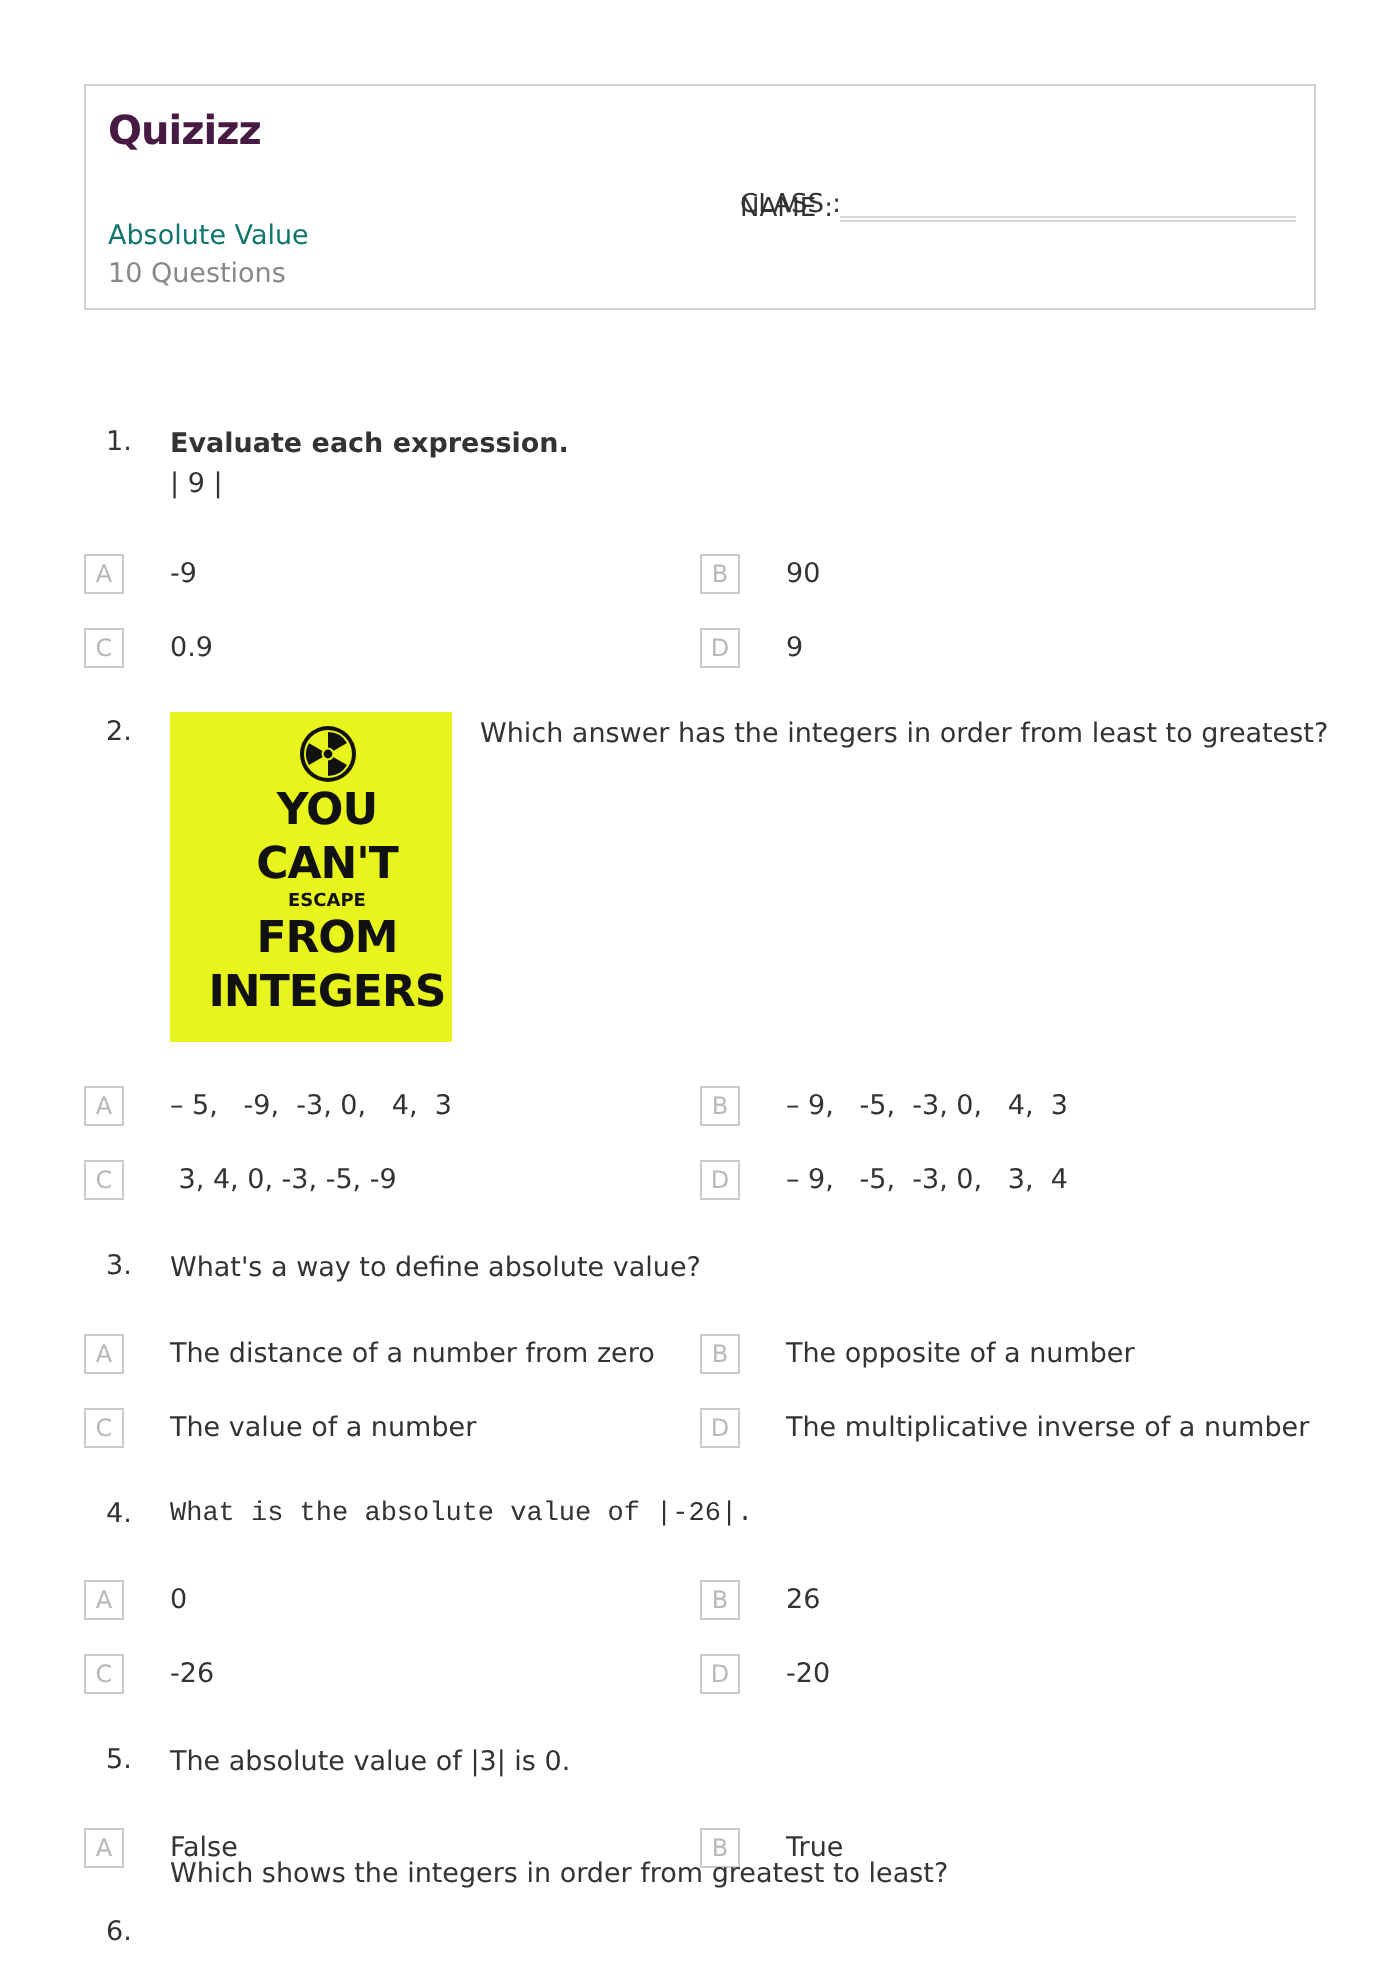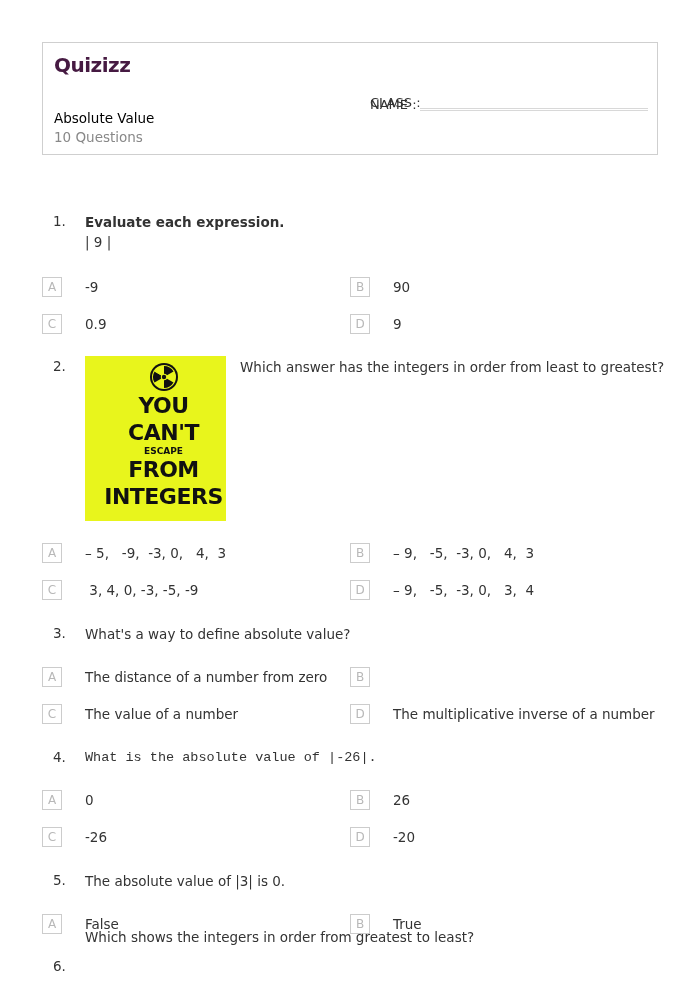--- a/index.html
+++ b/index.html
@@ -30,21 +30,21 @@
       font-weight: bold;
       font-size: 20px;
       letter-spacing: -0.5px;
       color: #461a42;
     }
     .ws-title {
       position: absolute;
       left: 11px;
       top: 67px;
       font-size: 13.5px;
-      color: #000000;
+      color: #0f766e;
       text-align: right;
     }
     .ws-count {
       position: absolute;
       left: 11px;
       top: 86px;
       font-size: 13.5px;
       color: #888888;
     }
     .field-row {
@@ -221,20 +221,21 @@
 <div>
   <span class="q-num" style="top:625px;">3.</span>
   <span class="q-text" style="top:624px;">What's a way to define absolute value?</span>
 
   <div class="opt" style="left:42px; top:667px;">
     <span class="opt-box">A</span>
     <span class="opt-text">The distance of a number from zero</span>
   </div>
   <div class="opt" style="left:350px; top:667px;">
     <span class="opt-box">B</span>
+    <span class="opt-text">The opposite of a number</span>
   </div>
   <div class="opt" style="left:42px; top:704px;">
     <span class="opt-box">C</span>
     <span class="opt-text">The value of a number</span>
   </div>
   <div class="opt" style="left:350px; top:704px;">
     <span class="opt-box">D</span>
     <span class="opt-text">The multiplicative inverse of a number</span>
   </div>
 </div>

